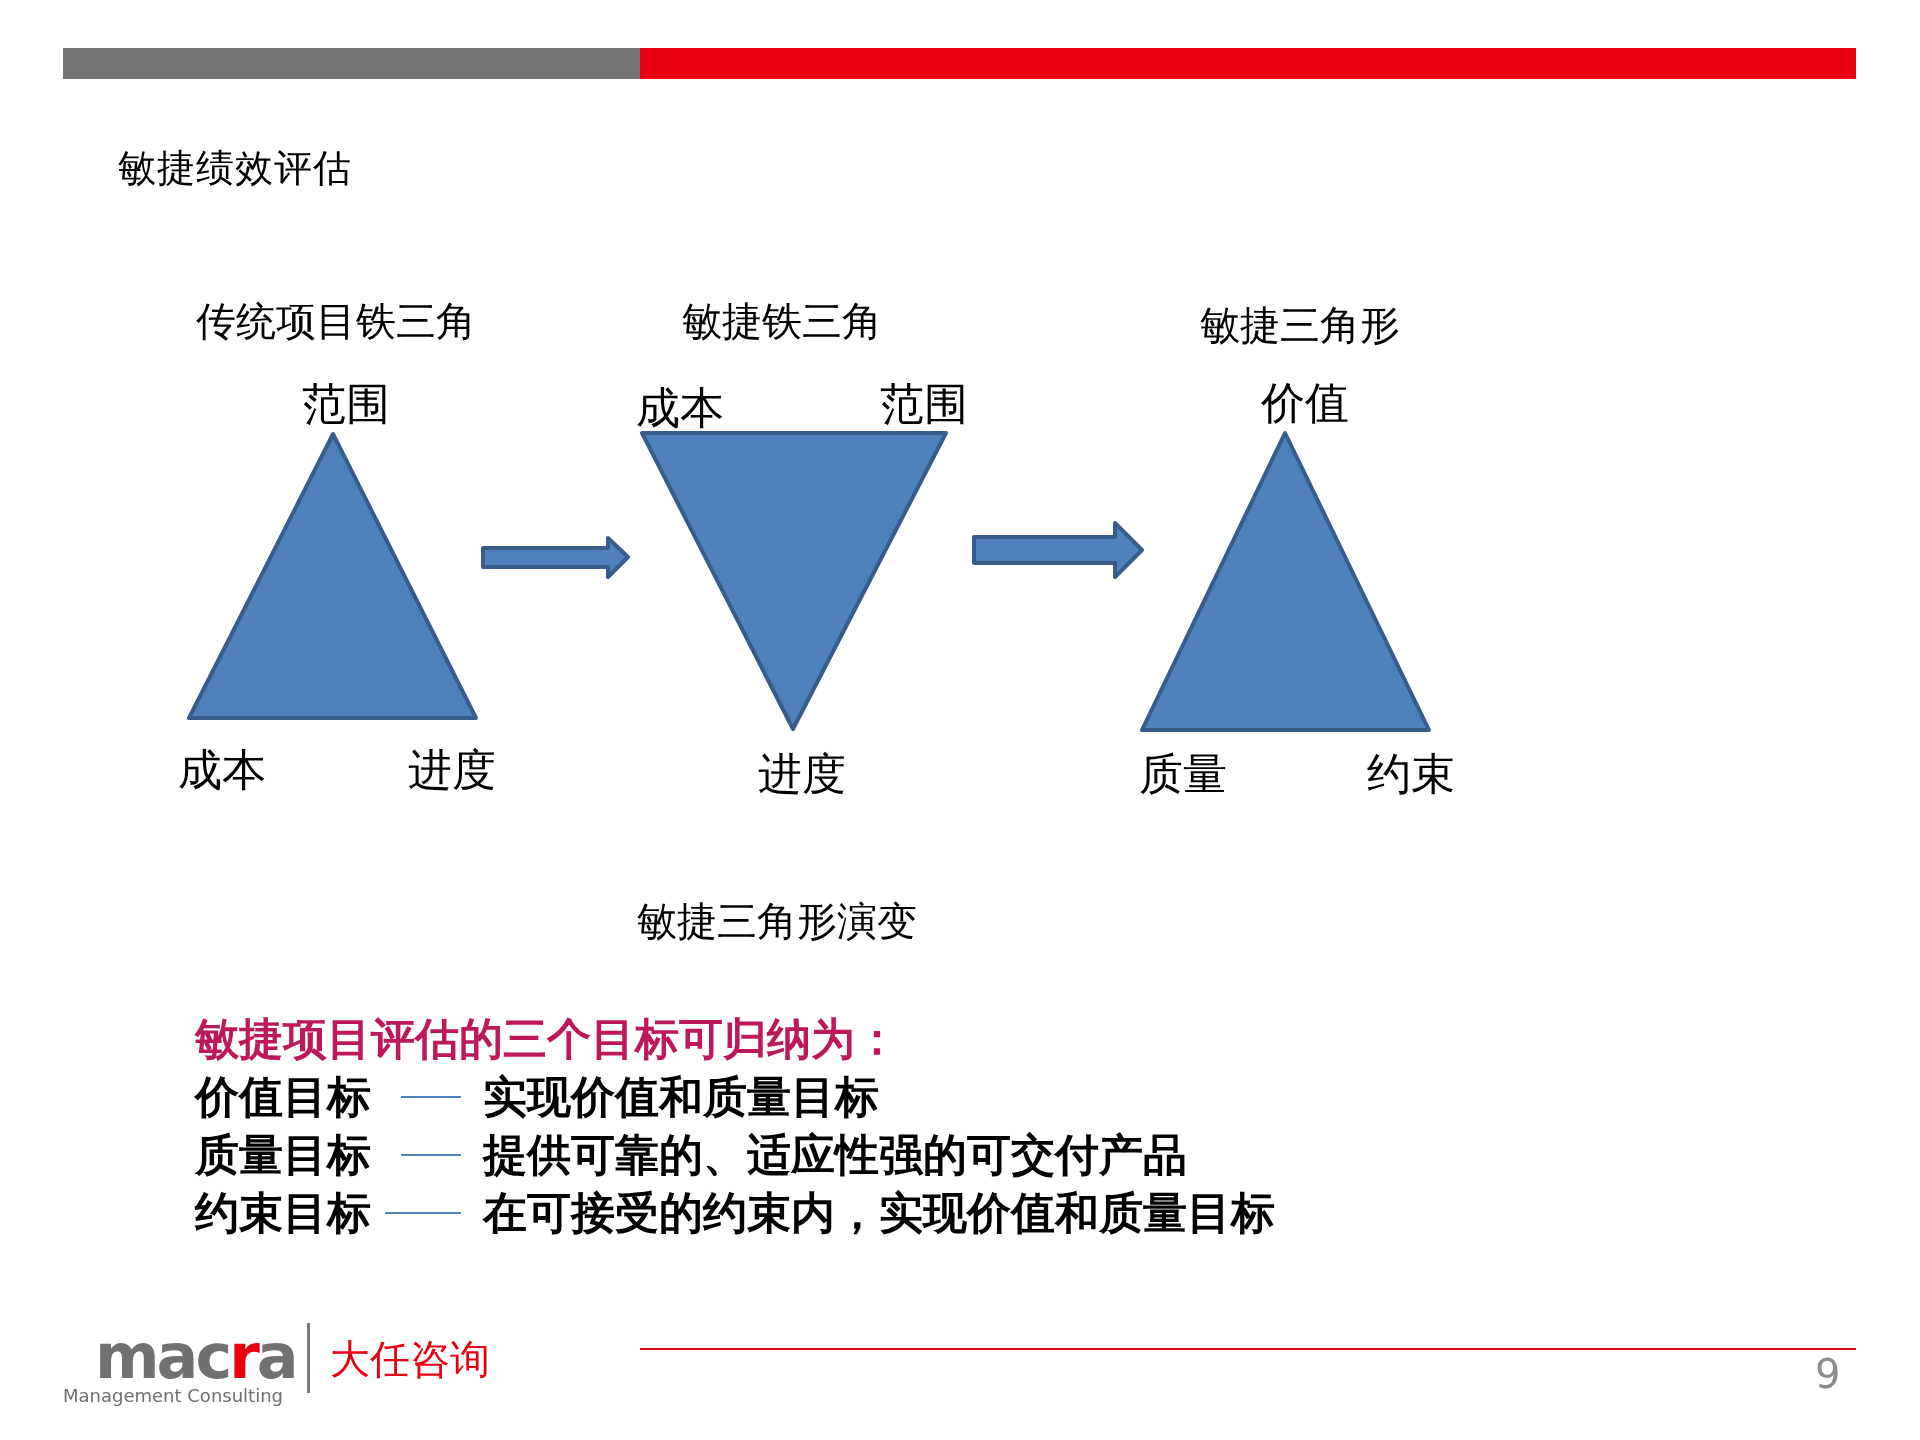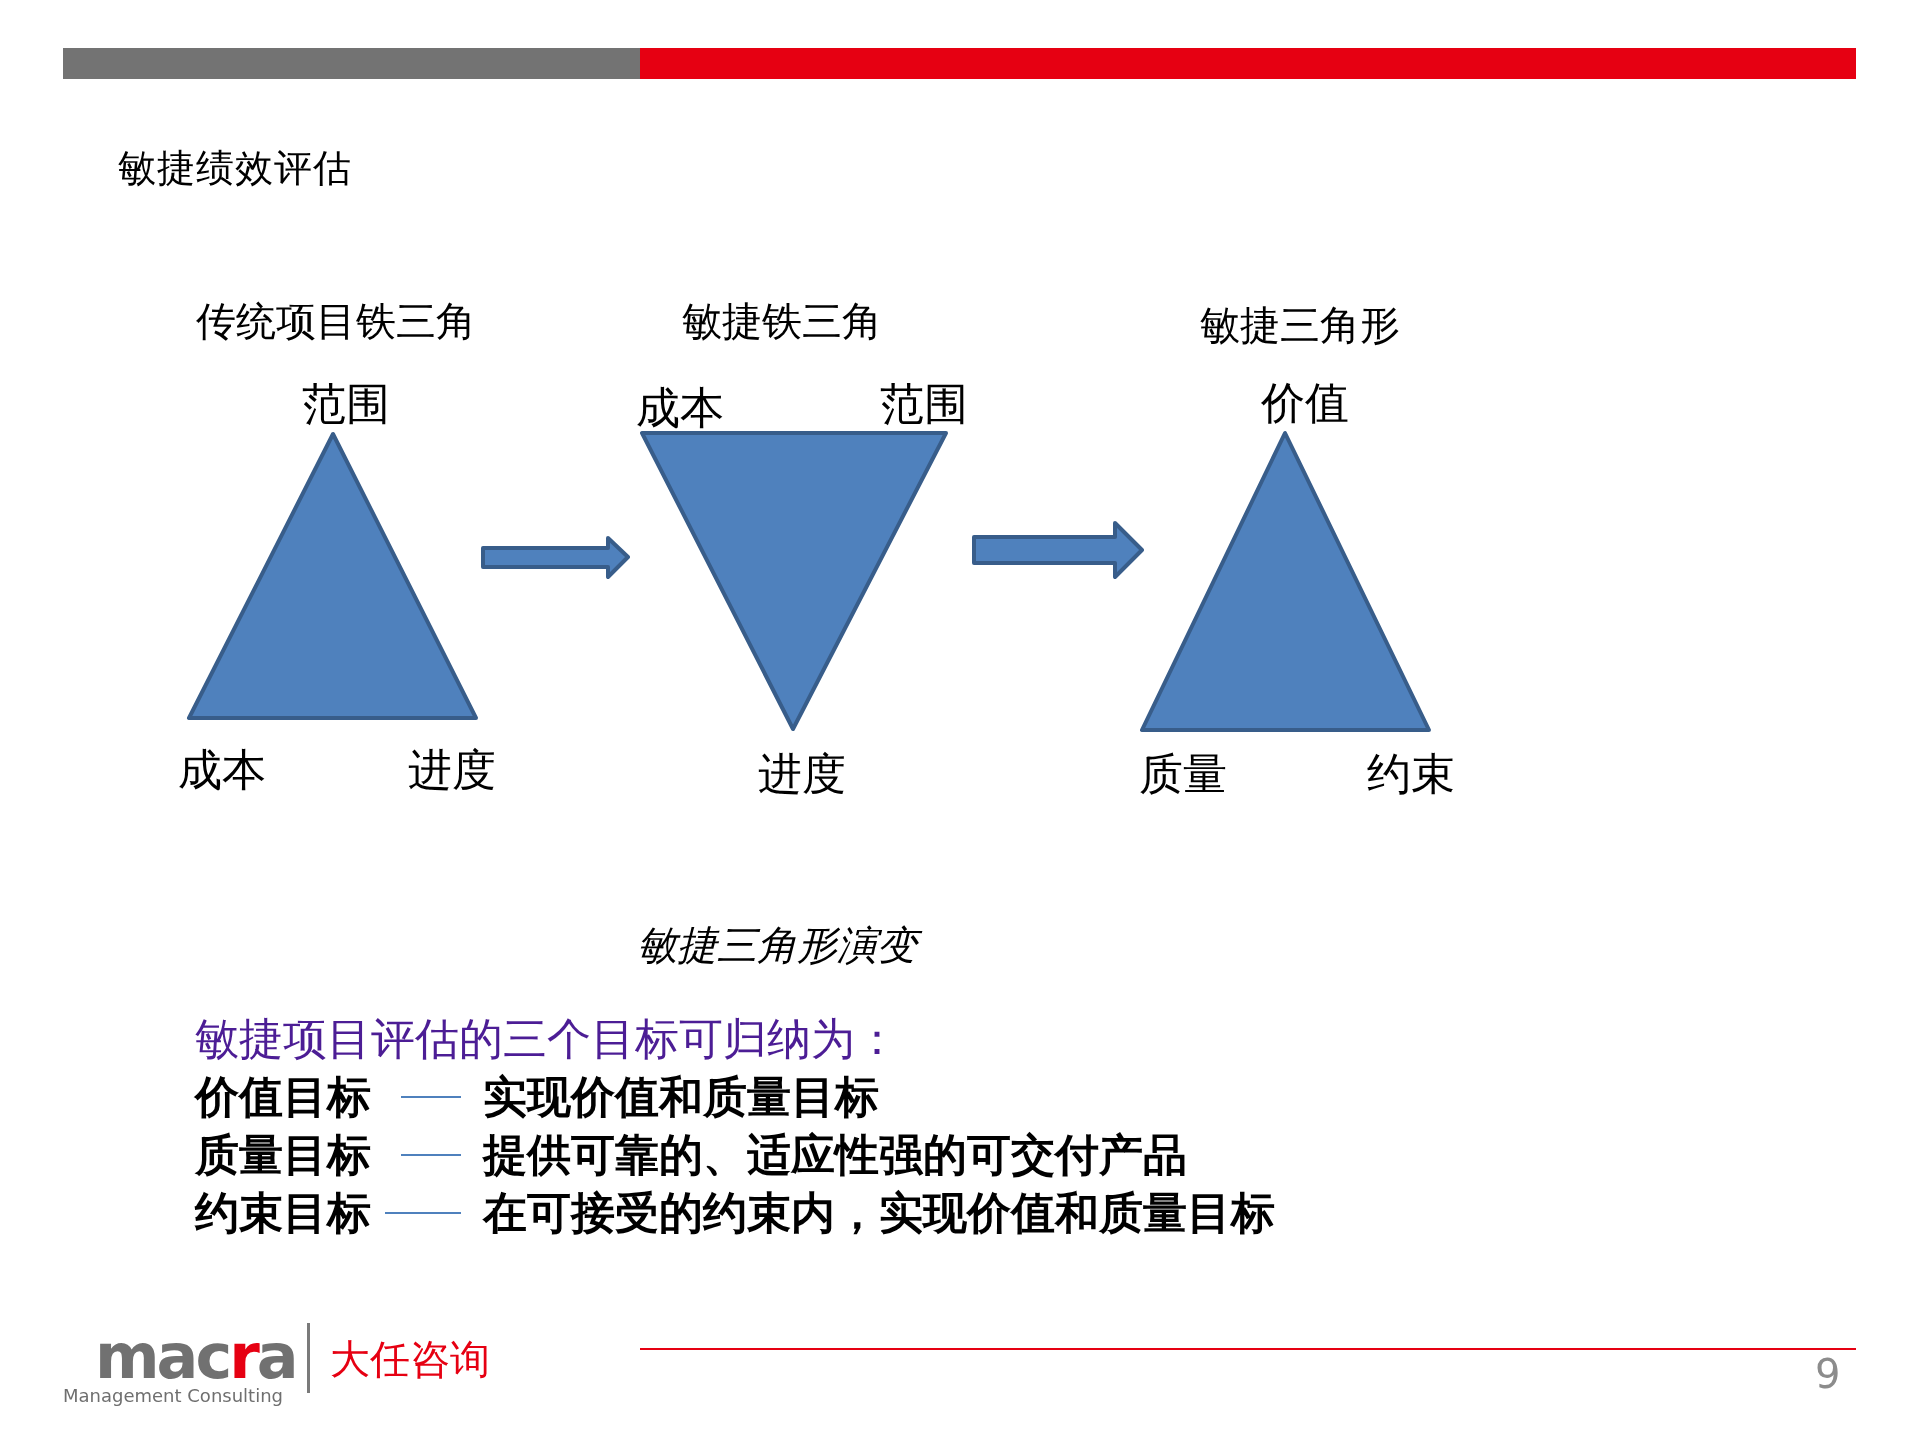--- a/index.html
+++ b/index.html
@@ -7,21 +7,21 @@
          font-family: "DejaVu Serif", "Liberation Serif", serif; color: #000; }
   .abs { position: absolute; }
   .bar-gray { left: 63px; top: 48px; width: 577px; height: 31px; background: #737373; }
   .bar-red  { left: 640px; top: 48px; width: 1216px; height: 31px; background: #E60012; }
   .slide-title { left: 118px; top: 138px; font-size: 38px; line-height: 60px; white-space: nowrap; letter-spacing: 1px; }
   .sec-title { font-size: 40px; line-height: 50px; white-space: nowrap; }
   .vlabel { font-size: 44px; line-height: 44px; white-space: nowrap; }
   .caption { font-size: 40px; line-height: 50px; white-space: nowrap; }
   svg.diagram { left: 0; top: 0; width: 1920px; height: 1440px; }
   .goals { left: 195px; top: 1010px; }
-  .goal-intro { font-size: 44px; line-height: 58px; color: #4c1d95; white-space: nowrap; font-weight: normal; }
+  .goal-intro { font-size: 44px; line-height: 58px; color: #be185d; white-space: nowrap; font-weight: bold; }
   .goal-line { font-size: 44px; line-height: 58px; white-space: nowrap; font-weight: bold; display: flex; align-items: center; }
   .goal-name { display: inline-block; width: 195px; }
   .goal-dash { display: inline-block; height: 2px; background: #4F81BD; margin-right: 22px; }
   .goal-desc { display: inline-block; }
   .logo { left: 63px; top: 1330px; }
   .logo-word { font-family: "DejaVu Sans", "Liberation Sans", sans-serif; font-weight: bold; font-size: 62px;
                line-height: 54px; letter-spacing: -3px; color: #717171; white-space: nowrap; margin-left: 32px; }
   .logo-word .r { color: #E60012; }
   .logo-sub { font-family: "DejaVu Sans", "Liberation Sans", sans-serif; font-size: 18px; line-height: 20px;
               color: #6f6f6f; white-space: nowrap; margin-top: 2px; }
@@ -66,21 +66,21 @@
 <div class="abs vlabel" style="left:408px; top:748px;">进度</div>
 
 <div class="abs vlabel" style="left:636px; top:386px;">成本</div>
 <div class="abs vlabel" style="left:880px; top:382px;">范围</div>
 <div class="abs vlabel" style="left:758px; top:752px;">进度</div>
 
 <div class="abs vlabel" style="left:1261px; top:382px;font-family:Liberation Serif, serif;">价值</div>
 <div class="abs vlabel" style="left:1139px; top:752px;">质量</div>
 <div class="abs vlabel" style="left:1367px; top:752px;">约束</div>
 
-<div class="abs caption" style="left:637px; top:920px;font-style:italic;">敏捷三角形演变</div>
+<div class="abs caption" style="left:637px; top:896px;">敏捷三角形演变</div>
 
 <div class="abs goals">
   <div class="goal-intro">敏捷项目评估的三个目标可归纳为：</div>
   <div class="goal-line">
     <span class="goal-name">价值目标</span>
     <span class="goal-dash" style="width:60px; margin-left:11px;"></span>
     <span class="goal-desc">实现价值和质量目标</span>
   </div>
   <div class="goal-line">
     <span class="goal-name">质量目标</span>

